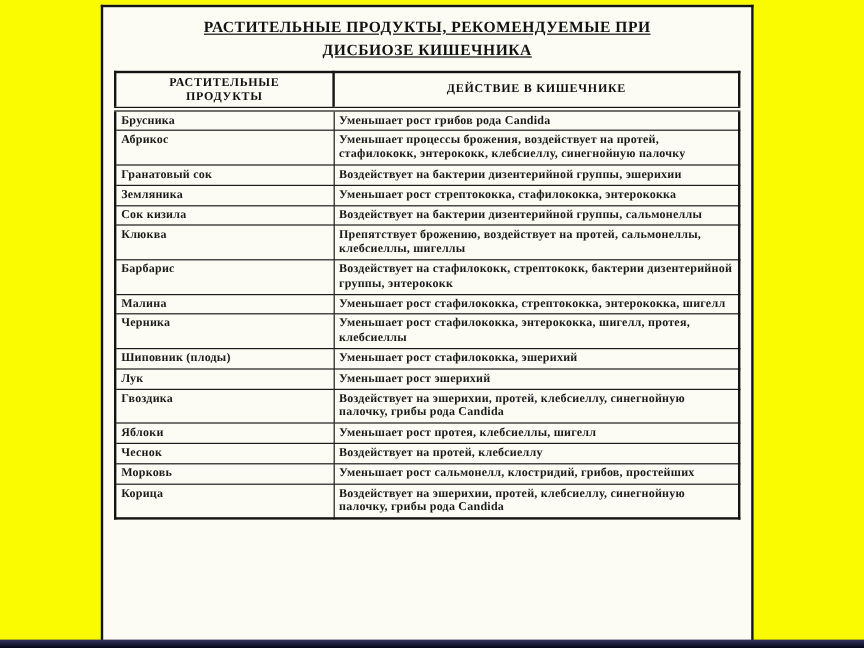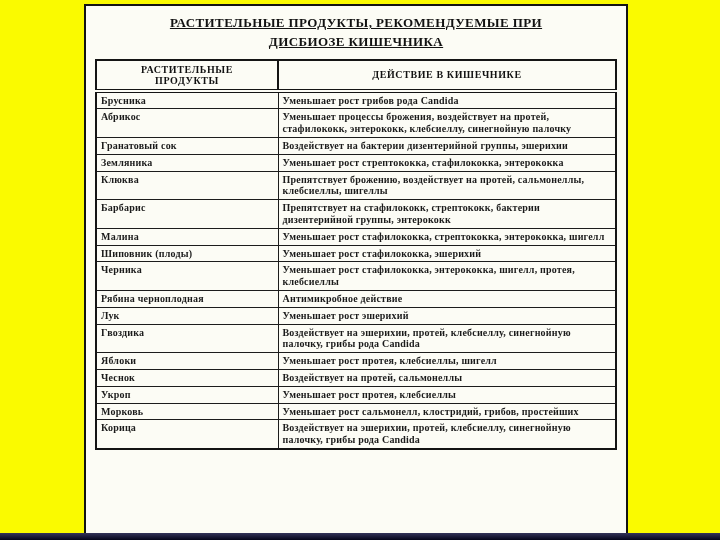--- a/index.html
+++ b/index.html
@@ -83,62 +83,58 @@
             </tr>
             <tr>
               <td class="col-product">Гранатовый сок</td>
               <td class="col-action">Воздействует на бактерии дизентерийной группы, эшерихии</td>
             </tr>
             <tr>
               <td class="col-product">Земляника</td>
               <td class="col-action">Уменьшает рост стрептококка, стафилококка, энтерококка</td>
             </tr>
             <tr>
+              <td class="col-product">Сок кизила</td>
+              <td class="col-action">Воздействует на бактерии дизентерийной группы, сальмонеллы</td>
+            </tr>
+            <tr>
               <td class="col-product">Клюква</td>
               <td class="col-action">Препятствует брожению, воздействует на протей, сальмонеллы, клебсиеллы, шигеллы</td>
             </tr>
             <tr>
               <td class="col-product">Барбарис</td>
-              <td class="col-action">Препятствует на стафилококк, стрептококк, бактерии дизентерийной группы, энтерококк</td>
+              <td class="col-action">Воздействует на стафилококк, стрептококк, бактерии дизентерийной группы, энтерококк</td>
             </tr>
             <tr>
               <td class="col-product">Малина</td>
               <td class="col-action">Уменьшает рост стафилококка, стрептококка, энтерококка, шигелл</td>
             </tr>
             <tr>
-              <td class="col-product">Шиповник (плоды)</td>
-              <td class="col-action">Уменьшает рост стафилококка, эшерихий</td>
-            </tr>
-            <tr>
               <td class="col-product">Черника</td>
               <td class="col-action">Уменьшает рост стафилококка, энтерококка, шигелл, протея, клебсиеллы</td>
             </tr>
             <tr>
-              <td class="col-product">Рябина черноплодная</td>
-              <td class="col-action">Антимикробное действие</td>
+              <td class="col-product">Шиповник (плоды)</td>
+              <td class="col-action">Уменьшает рост стафилококка, эшерихий</td>
             </tr>
             <tr>
               <td class="col-product">Лук</td>
               <td class="col-action">Уменьшает рост эшерихий</td>
             </tr>
             <tr>
               <td class="col-product">Гвоздика</td>
               <td class="col-action">Воздействует на эшерихии, протей, клебсиеллу, синегнойную палочку, грибы рода Candida</td>
             </tr>
             <tr>
               <td class="col-product">Яблоки</td>
               <td class="col-action">Уменьшает рост протея, клебсиеллы, шигелл</td>
             </tr>
             <tr>
               <td class="col-product">Чеснок</td>
-              <td class="col-action">Воздействует на протей, сальмонеллы</td>
-            </tr>
-            <tr>
-              <td class="col-product">Укроп</td>
-              <td class="col-action">Уменьшает рост протея, клебсиеллы</td>
+              <td class="col-action">Воздействует на протей, клебсиеллу</td>
             </tr>
             <tr>
               <td class="col-product">Морковь</td>
               <td class="col-action">Уменьшает рост сальмонелл, клостридий, грибов, простейших</td>
             </tr>
             <tr>
               <td class="col-product">Корица</td>
               <td class="col-action">Воздействует на эшерихии, протей, клебсиеллу, синегнойную палочку, грибы рода Candida</td>
             </tr>
           </tbody>

